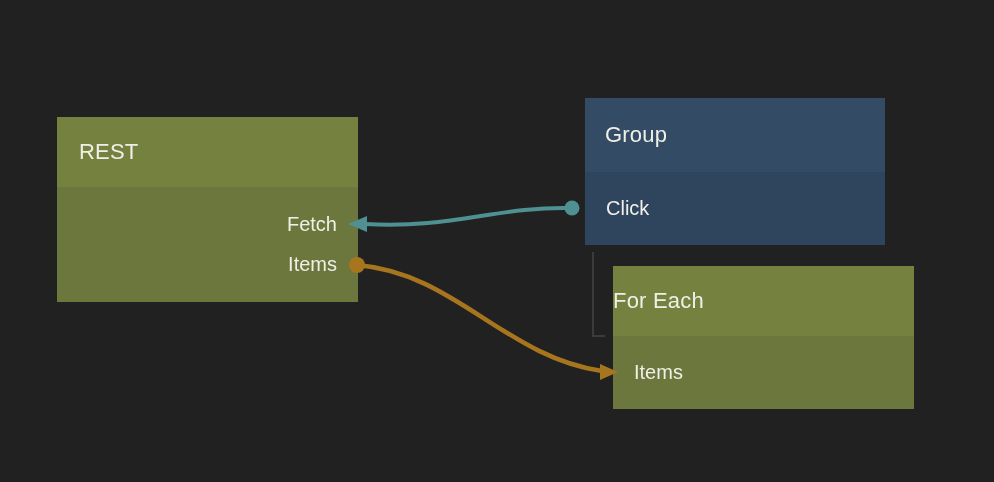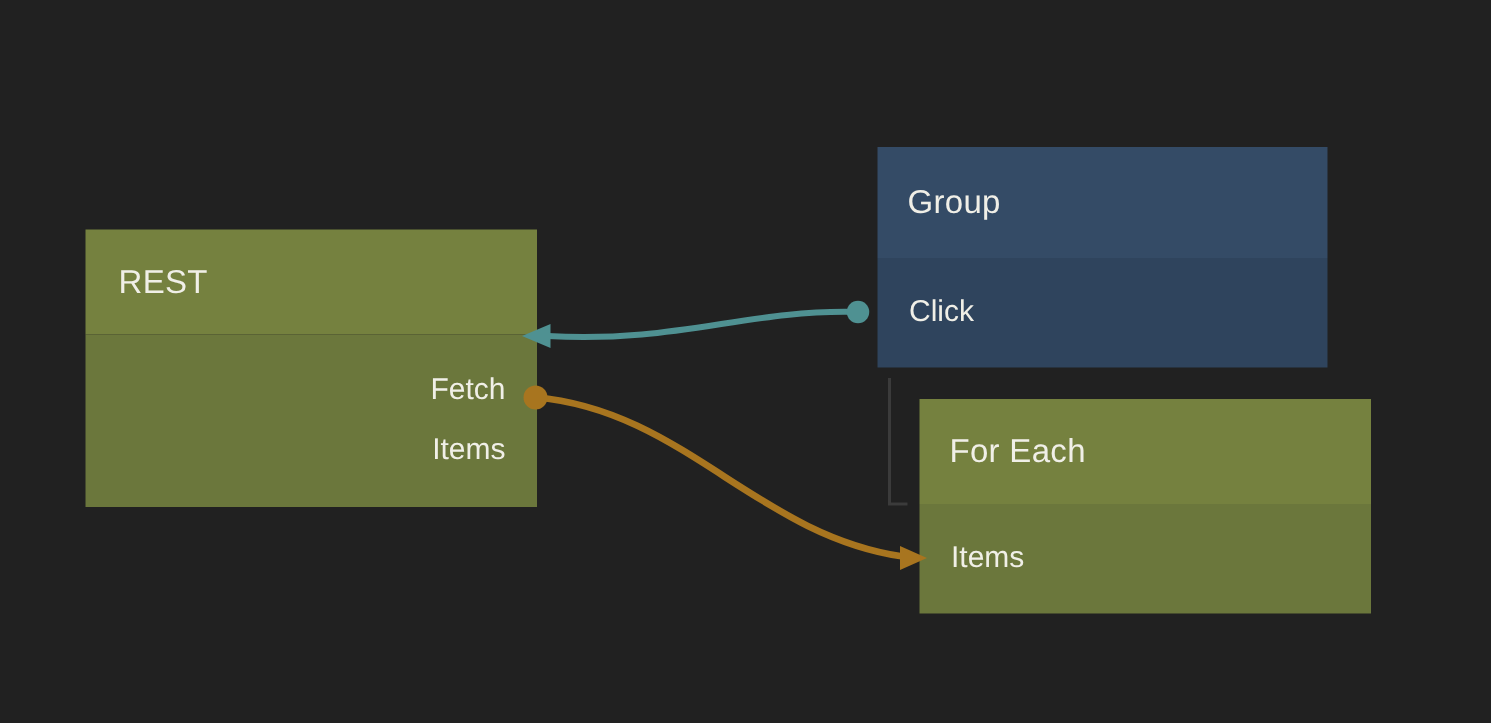--- a/index.html
+++ b/index.html
@@ -46,33 +46,33 @@
   
   .node-green .node-header { background: var(--green-header, #75813f); }
   .node-green .node-body   { background: var(--green-body, #6b773c); }
   
   .node-blue .node-header { background: var(--blue-header, #344b66); }
   .node-blue .node-body   { background: var(--blue-body, #2f445d); }
 
   #node-rest {
     left: 57px; top: 117px; width: 301px;
   }
-  #node-rest .node-header { padding-left: 22px; margin-top: 36px; }
+  #node-rest .node-header { padding-left: 22px; }
   #node-rest .node-body { height: 115px; padding-left: 40px; }
 
   #node-group {
     left: 573px; top: 98px; width: 300px; margin-left: 12px;
   }
   #node-group .node-header { height: 74px; padding-left: 20px; }
   #node-group .node-body { height: 73px; }
 
   #node-foreach {
     left: 613px; top: 266px; width: 301px;
   }
-  #node-foreach .node-header { padding-left: 20px; }
+  #node-foreach .node-header { }
   #node-foreach .node-body { height: 73px; }
 
   .edge-layer {
     position: absolute;
     left: 0; top: 0;
     width: 994px;
     height: 482px;
     z-index: 5;
     pointer-events: none;
   }

